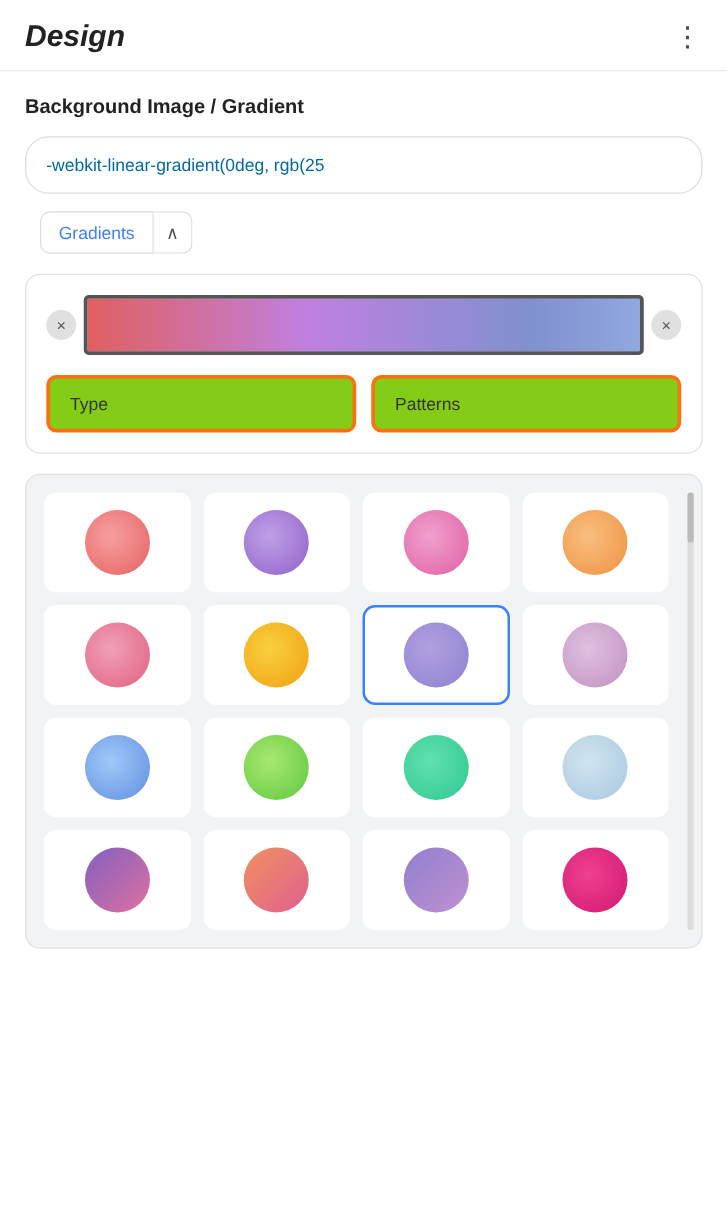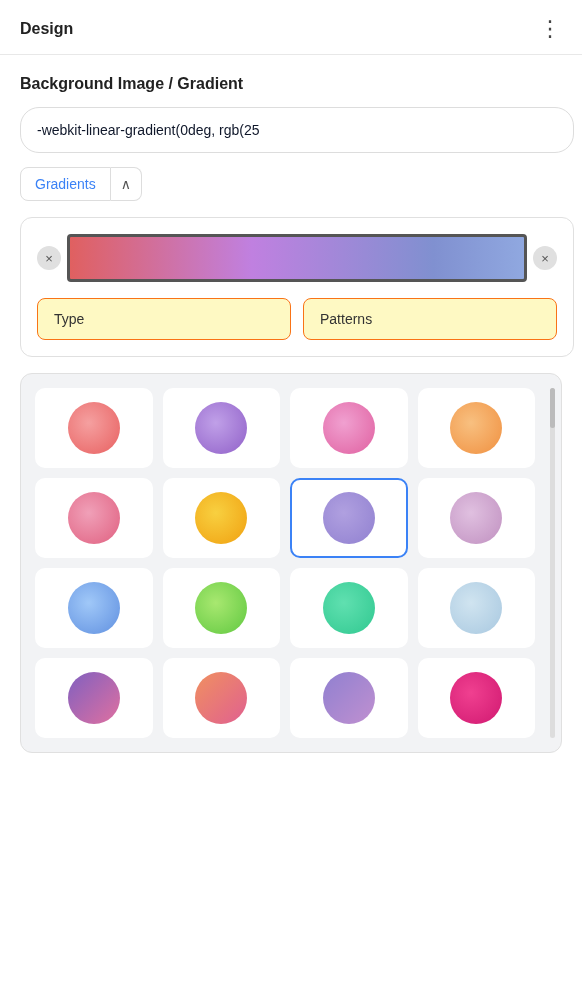--- a/index.html
+++ b/index.html
@@ -12,46 +12,47 @@
     }
 
     .header {
       display: flex;
       align-items: center;
       justify-content: space-between;
       padding: 16px 20px 12px 20px;
       border-bottom: 1px solid #e8e8e8;
     }
     .header-title {
-      font-size: 16px;
+      font-size: 24px;
       font-weight: 600;
+      font-style: italic;
     }
     .kebab-icon {
       font-size: 22px;
       color: #444;
       cursor: pointer;
       letter-spacing: 1px;
     }
 
     .section {
-      padding: 20px 8px 0 20px;
+      padding: 20px 20px 0 20px;
     }
 
     .section-title {
       font-size: 16px;
       font-weight: 600;
       margin-bottom: 14px;
     }
 
     .gradient-input-box {
       border: 1px solid #ddd;
       border-radius: 19px;
       padding: 14px 16px;
       font-size: 14px;
-      color: #0f172a;
+      color: #0369a1;
       width: 100%;
       background: #fff;
       overflow: hidden;
       white-space: nowrap;
       text-overflow: ellipsis;
       margin-bottom: 14px;
     }
 
     .tabs-row {
       display: flex;
@@ -67,20 +68,21 @@
       cursor: pointer;
       border: 1px solid #ddd;
       background: #fff;
     }
     .tab:first-child {
       border-radius: 8px 0 0 8px;
     }
     .tab.active {
       color: #3b82f6;
       border-color: #ddd;
+      margin-left: 12px;
     }
     .tab-collapse {
       padding: 8px 10px;
       font-size: 14px;
       color: #555;
       cursor: pointer;
       border: 1px solid #ddd;
       border-left: none;
       border-radius: 0 8px 8px 0;
       background: #fff;
@@ -124,25 +126,25 @@
       border: 3px solid #555;
     }
 
     .type-direction-row {
       display: flex;
       gap: 12px;
     }
     .type-btn, .direction-btn {
       flex: 1;
       padding: 12px 16px;
-      border: 1px solid #f97316;
+      border: 3px solid #f97316;
       border-radius: 8px;
       font-size: 14px;
       color: #333;
-      background: #fef9c3;
+      background: #84cc16;
       cursor: pointer;
       text-align: left;
     }
 
     .gradient-swatches-panel {
       border: 1px solid #e0e0e0;
       border-radius: 12px;
       background: #f2f3f5;
       padding: 14px;
       margin: 0 20px 20px 20px;

